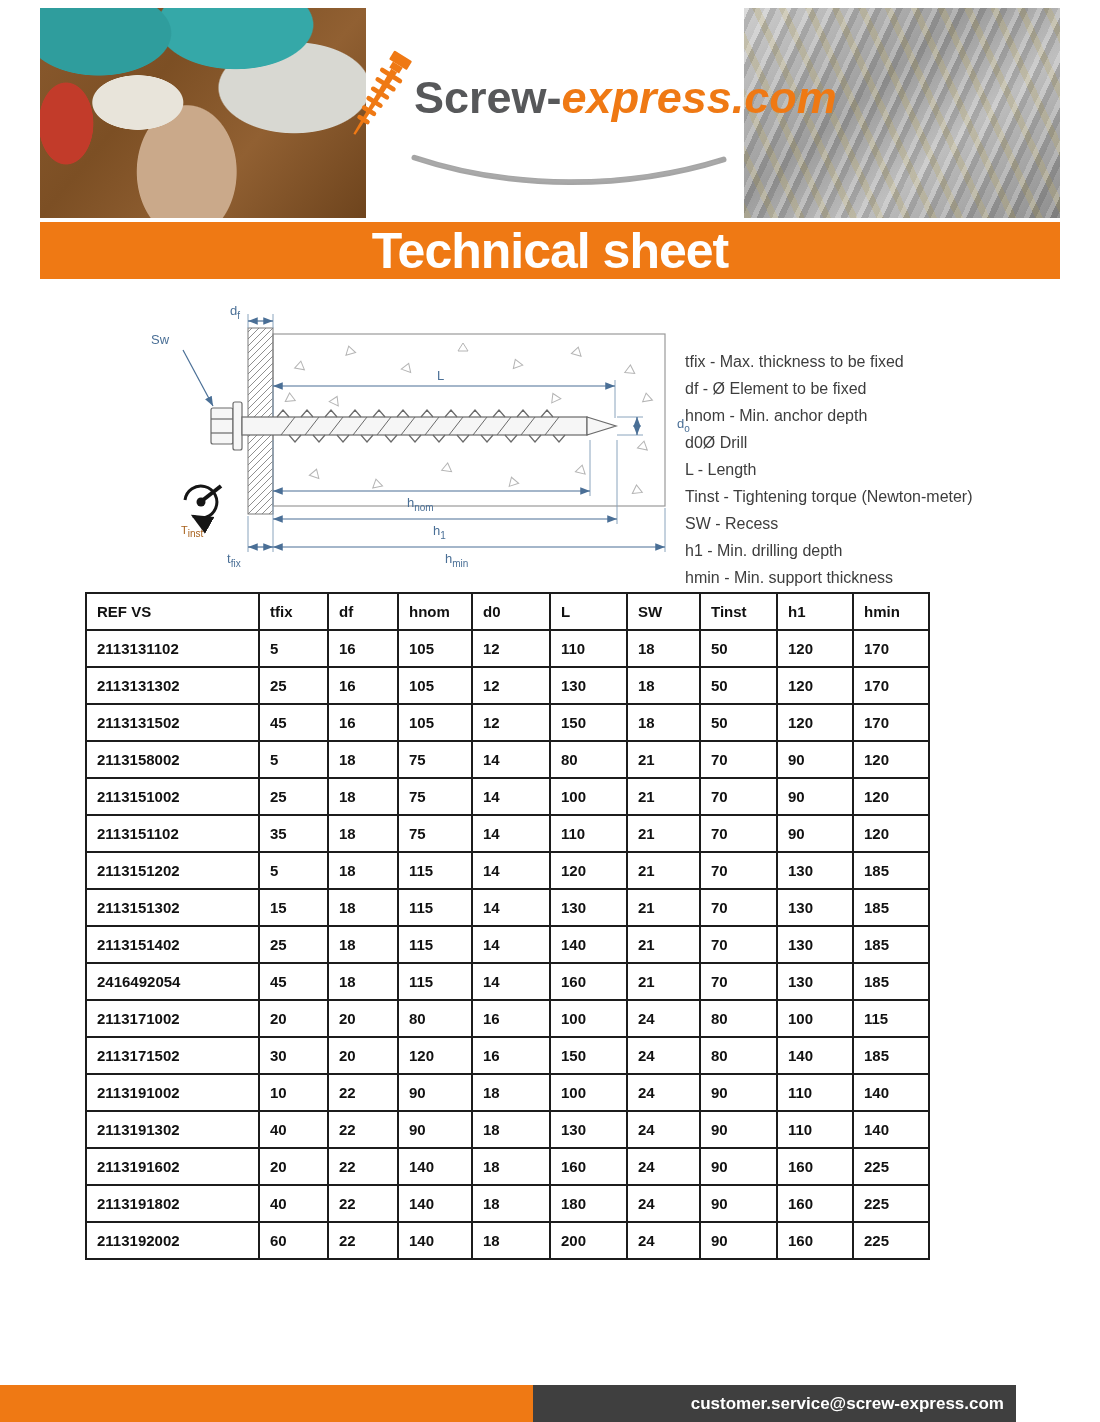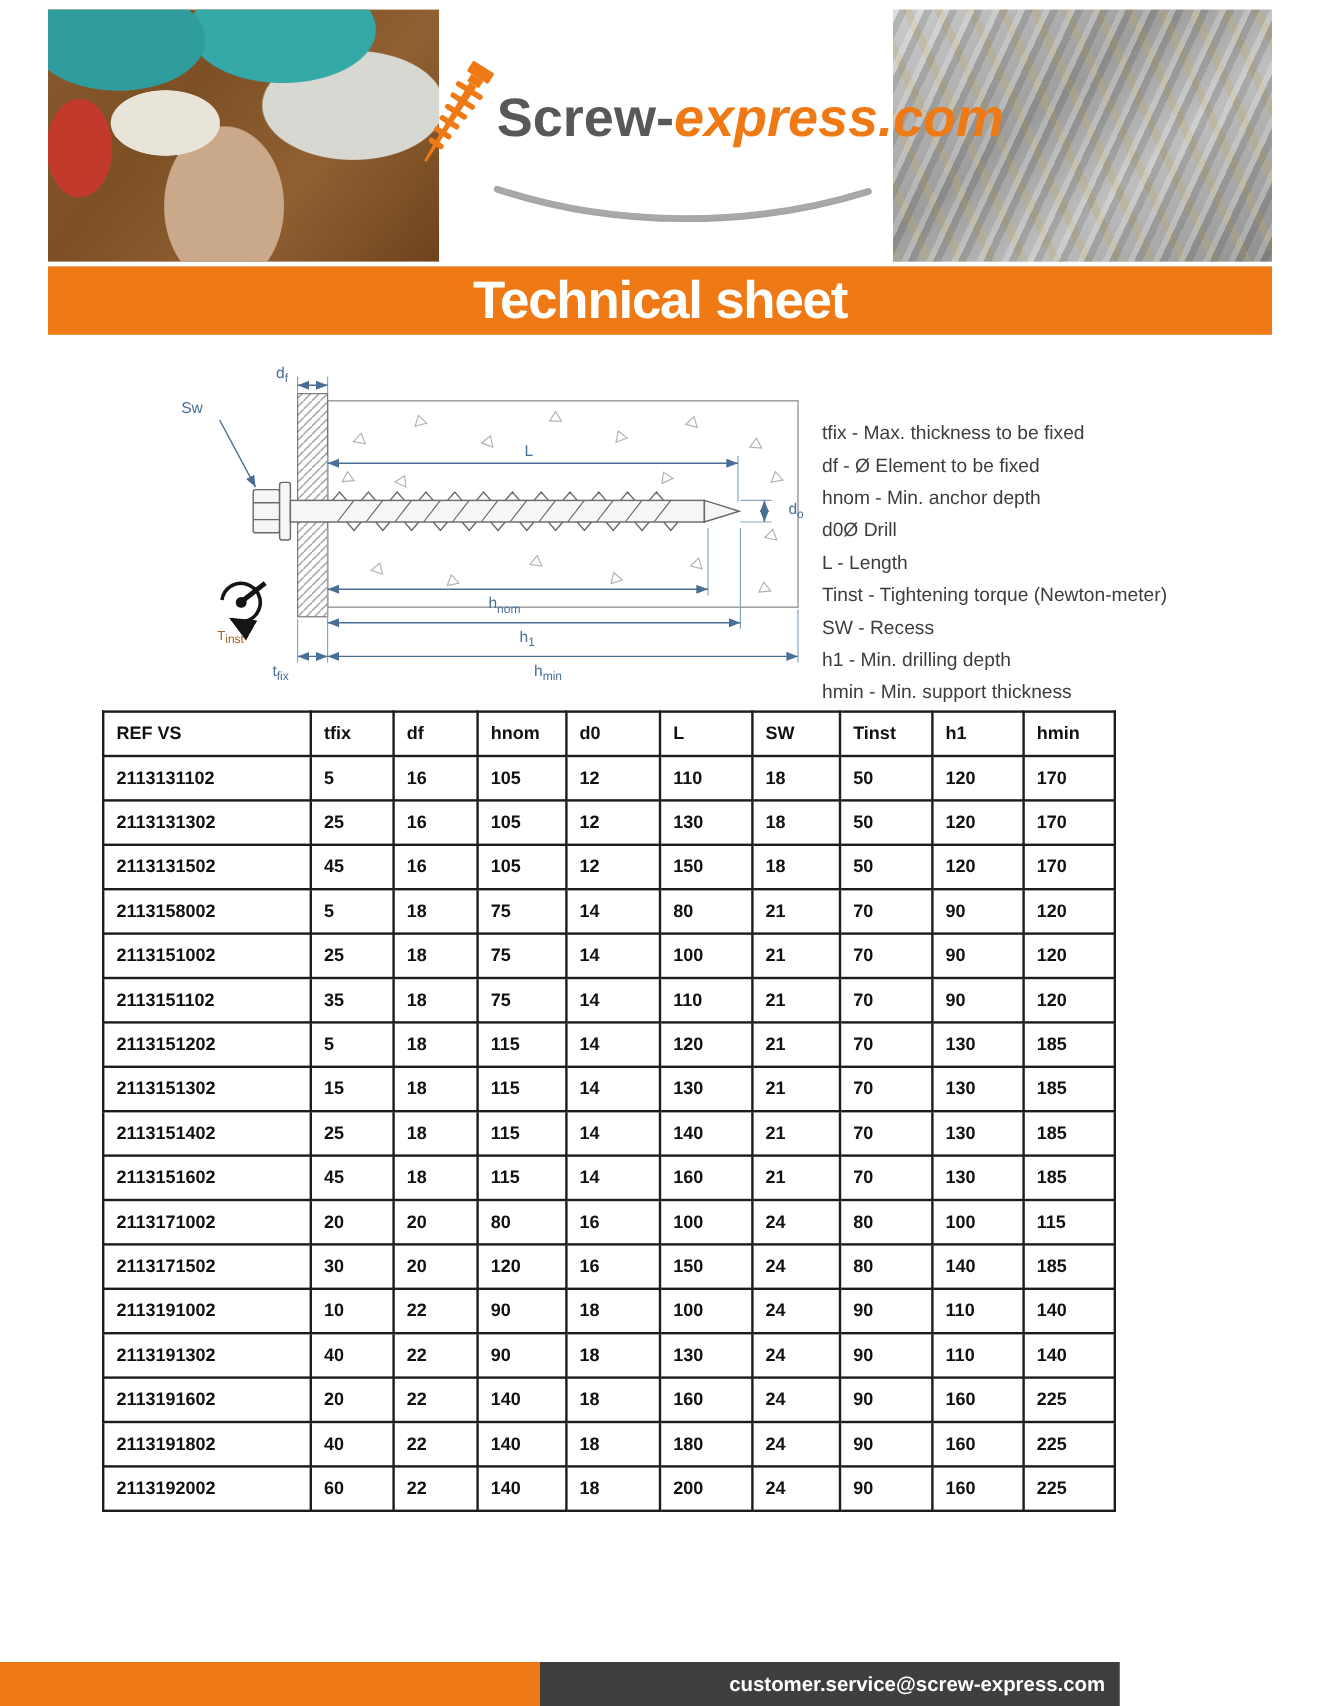--- a/index.html
+++ b/index.html
@@ -27,39 +27,39 @@
   .logo-screw{position:absolute;left:-28px;top:38px;width:78px;height:104px;}
   .logo-line{position:absolute;top:64px;left:48px;right:0;text-align:center;
              font-size:45px;font-weight:bold;white-space:nowrap;}
   .logo-p1{color:var(--logo-gray,#57585a);}
   .logo-p2{color:var(--orange,#ef7914);font-style:italic;}
   .swoosh{position:absolute;left:38px;bottom:26px;width:330px;height:42px;}
 
   
   .banner{position:absolute;top:222px;left:40px;right:40px;height:57px;
           background:var(--orange,#ef7914);display:flex;align-items:center;justify-content:center;}
-  .banner span{color:#fff;font-size:44px;font-weight:800;letter-spacing:-1px;text-align:right;}
+  .banner span{color:#fff;font-size:50px;font-weight:800;letter-spacing:-1px;text-align:right;}
 
   
   .diagram{position:absolute;top:300px;left:40px;width:1020px;height:290px;}
   .diagram-canvas{position:absolute;left:45px;top:6px;width:620px;height:280px;}
   .dim-label{position:absolute;font-size:13px;color:var(--dim-blue,#4a6f96);white-space:nowrap;}
   .dim-label sub{font-size:10px;}
   .dim-label.small{font-size:11px;color:#a8611c;}
   .legend{position:absolute;left:645px;top:52px;width:375px;}
   .legend-item{font-size:16px;color:#3d3d3d;margin-bottom:7px;line-height:1.25;}
 
   
   .sheet-table{position:absolute;top:592px;left:85px;border-collapse:collapse;table-layout:fixed;width:843px;padding-left:28px;}
   .sheet-table th,.sheet-table td{border:2px solid #1c1c1c;font-size:15px;font-weight:bold;color:#111;
       padding:9px 8px 9px 10px;text-align:left;overflow:hidden;white-space:nowrap;}
   .sheet-table thead th{text-align:left;}
 
   
-  .footer{position:absolute;bottom:0;left:0;width:896px;height:37px;background:var(--orange,#ef7914);padding-left:37px;}
+  .footer{position:absolute;bottom:0;left:0;width:1016px;height:37px;background:var(--orange,#ef7914);}
   .footer-dark{position:absolute;right:0;top:0;width:483px;height:37px;background:var(--footer-dark,#3f3f3f);
       display:flex;align-items:center;justify-content:flex-end;padding-right:12px;box-sizing:border-box;}
   .footer-email{color:#fff;font-weight:bold;font-size:17px;}
 </style>
 </head>
 <body>
 
 <div class="page">
 
   <div class="header">
@@ -176,21 +176,21 @@
           <path d="M100,194 a16,16 0 1 1 8,16" marker-end="url(#blkA)"></path>
           <circle cx="116" cy="196" r="4.5" fill="#151515" stroke="none"></circle>
           <line x1="118" y1="194" x2="136" y2="180" stroke-width="4"></line>
         </g>
       </svg>
 
       
       <div class="dim-label" style="left:145px;top:-3px"><span>d</span><sub>f</sub></div>
       <div class="dim-label" style="left:66px;top:26px"><span>Sw</span><sub></sub></div>
       <div class="dim-label" style="left:352px;top:62px"><span>L</span><sub></sub></div>
-      <div class="dim-label" style="left:572px;top:110px"><span>d</span><sub>o</sub></div>
+      <div class="dim-label" style="left:592px;top:110px"><span>d</span><sub>o</sub></div>
       <div class="dim-label" style="left:322px;top:189px"><span>h</span><sub>nom</sub></div>
       <div class="dim-label" style="left:348px;top:217px"><span>h</span><sub>1</sub></div>
       <div class="dim-label" style="left:360px;top:245px"><span>h</span><sub>min</sub></div>
       <div class="dim-label" style="left:142px;top:245px"><span>t</span><sub>fix</sub></div>
       <div class="dim-label small" style="left:96px;top:218px"><span>T</span><sub>inst</sub></div>
     </div>
 
     <div class="legend">
       <div class="legend-item">tfix - Max. thickness to be fixed</div>
       <div class="legend-item">df - Ø Element to be fixed</div>
@@ -334,21 +334,21 @@
           <td>18</td>
           <td>115</td>
           <td>14</td>
           <td>140</td>
           <td>21</td>
           <td>70</td>
           <td>130</td>
           <td>185</td>
         </tr>
         <tr>
-          <td>2113151602</td>
+          <td>2416492054</td>
           <td>45</td>
           <td>18</td>
           <td>115</td>
           <td>14</td>
           <td>160</td>
           <td>21</td>
           <td>70</td>
           <td>130</td>
           <td>185</td>
         </tr>

